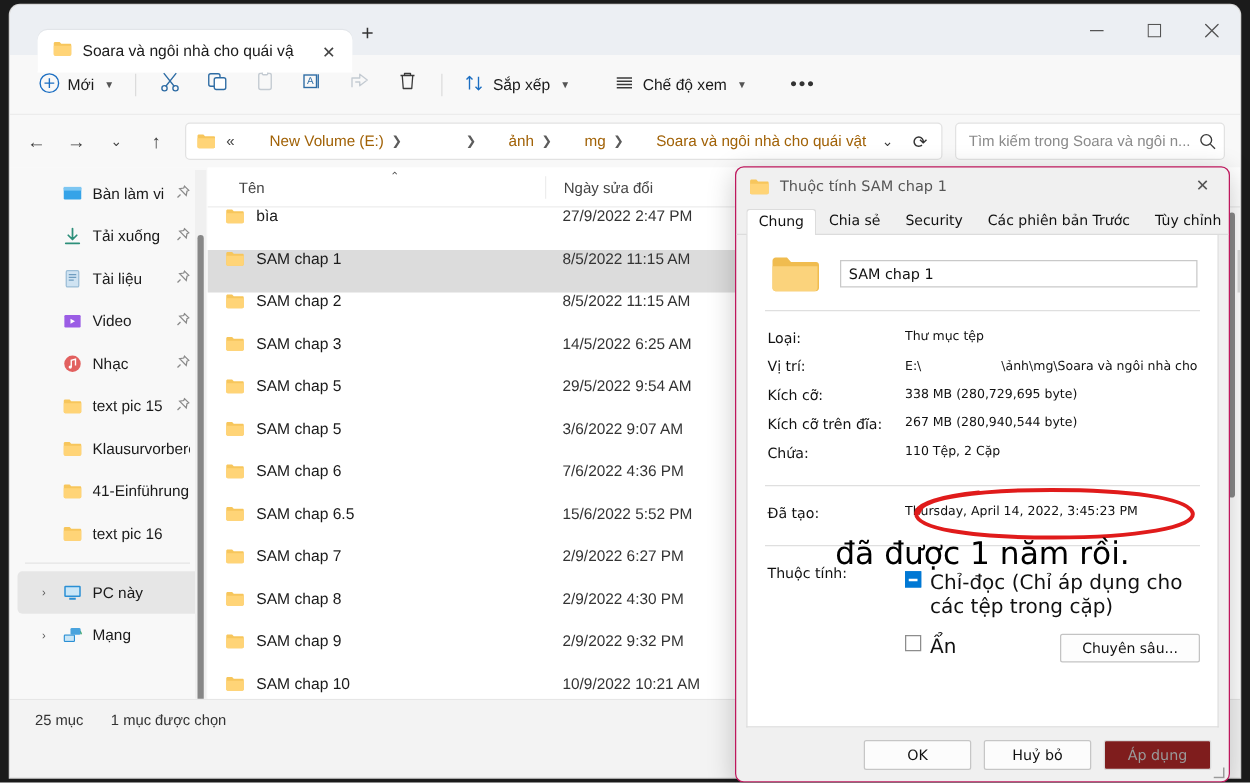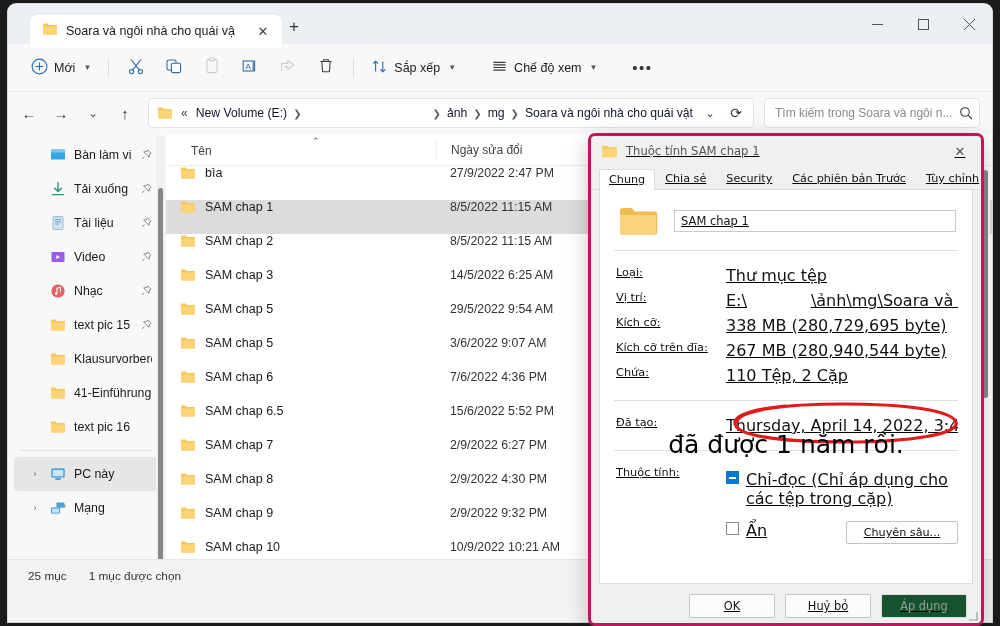--- a/index.html
+++ b/index.html
@@ -19,21 +19,21 @@
     border-radius:8px 8px 0 0;
     box-shadow:0 0 0 1px #d9d9d9;
     overflow:hidden;
   }
 
   
   .titlebar {
     height:40px; position:relative; background:#eceff3;
   }
   .tab {
-    position:absolute; left:22px; top:10px; width:252px; height:34px;
+    position:absolute; left:22px; top:20px; width:252px; height:34px;
     background:#ffffff; border-radius:8px 8px 0 0;
     display:flex; align-items:center; padding:0 8px 0 12px;
     box-shadow:0 -1px 0 rgba(0,0,0,.04);
   }
   .tab .folder-ico { margin-right:8px; flex:0 0 auto; }
   .tab-title {
     font-size:12.5px; color:#1a1a1a; white-space:nowrap;
     overflow:hidden; flex:1 1 auto;
   }
   .tab-close {
@@ -80,21 +80,21 @@
   .nav-btn {
     width:30px; height:30px; display:flex; align-items:center;
     justify-content:center; color:#3b3b3b; font-size:15px; border-radius:4px;
   }
   .addrbox {
     flex:1 1 auto; height:30px; background:#fff; border:1px solid #e2e2e2;
     border-radius:4px; display:flex; align-items:center; padding:0 4px 0 8px;
     margin-left:6px; min-width:0;
   }
   .crumbs { display:flex; align-items:center; flex:1 1 auto; min-width:0; gap:0px; }
-  .crumb { font-size:12.2px; color:#0f172a; padding:0 4px; white-space:nowrap; }
+  .crumb { font-size:12.2px; color:#a16207; padding:0 4px; white-space:nowrap;margin-left:20px; }
   .crumb-sep { color:#5c5c5c; font-size:10px; padding:0 2px; }
   .crumb-dd { color:#444; font-size:12px; padding:0 4px; }
   .addr-right { display:flex; align-items:center; flex:0 0 auto; }
   .addr-ic { width:26px; height:26px; display:flex; align-items:center; justify-content:center; color:#333; }
   .searchbox {
     width:216px; height:30px; background:#fff; border:1px solid #e2e2e2;
     border-radius:4px; display:flex; align-items:center; padding:0 6px 0 10px;
     margin-left:8px; flex:0 0 auto;
   }
   .searchbox .ph { font-size:12px; color:#8a8a8a; flex:1 1 auto; white-space:nowrap; overflow:hidden; }
@@ -157,25 +157,24 @@
   
   .statusbar {
     height:33px; background:#f3f3f3; border-top:1px solid #e6e6e6;
     display:flex; align-items:center; gap:22px; padding-left:20px;
   }
   .statusbar span { font-size:11.8px; color:#333; }
 
   
   #props {
     position:absolute; left:588px; top:133px; width:396px; height:493px;
-    background:#f0f0f0; border:3px solid #be185d; border-radius:7px;
+    background:#f0f0f0; border:1px solid #be185d; border-radius:7px;
     box-shadow:0 6px 22px rgba(0,0,0,.22);
     font-family:"DejaVu Sans", sans-serif;
     overflow:hidden;
-    text-decoration:underline;
   }
   .dlg-title {
     height:30px; display:flex; align-items:center; padding:0 6px 0 10px;
   }
   .dlg-title .t {
     font-size:11.6px; color:#555; margin-left:8px; flex:1 1 auto; white-space:nowrap;
   }
   .dlg-close {
     width:30px; height:24px; display:flex; align-items:center; justify-content:center;
     color:#555; font-size:13px;
@@ -196,21 +195,21 @@
     height:394px; padding:14px 12px 0; position:relative;
   }
   .namerow { display:flex; align-items:center; gap:16px; padding:0 4px 0 6px; }
   .namefield {
     flex:1 1 auto; height:22px; border:1px solid #c9c9c9; background:#fff;
     display:flex; align-items:center; padding:0 6px; font-size:11.5px; color:#111;
   }
   .hr { height:1px; background:#dfdfdf; margin:12px 2px; }
   .prow { display:flex; align-items:flex-start; padding:3px 2px; min-height:23px; }
   .plabel { width:112px; flex:0 0 112px; font-size:11.3px; color:#111; padding-left:2px; }
-  .pvalue { font-size:16px; color:#111; flex:1 1 auto; white-space:nowrap; overflow:hidden; }
+  .pvalue { font-size:10px; color:#111; flex:1 1 auto; white-space:nowrap; overflow:hidden; }
   .redact {
     display:inline-block; width:62px; height:13px; background:#fff;
     vertical-align:middle; margin:0 1px;
   }
   .attr-row { display:flex; align-items:flex-start; padding-top:4px; }
   .chk {
     width:13px; height:13px; border:1px solid #8d8d8d; background:#fff;
     display:inline-flex; align-items:center; justify-content:center;
     flex:0 0 13px; margin-right:7px; margin-top:1px;
   }
@@ -228,21 +227,21 @@
   }
   .dlg-footer {
     height:44px; display:flex; align-items:center; justify-content:flex-end;
     gap:10px; padding-right:14px;
   }
   .dbtn {
     width:86px; height:24px; border:1px solid #c6c6c6; background:#fcfcfc;
     border-radius:2px; font-size:11.4px; color:#111;
     display:flex; align-items:center; justify-content:center;
   }
-  .dbtn.disabled { color:#9a9a9a; border-color:#dadada; background:#14532d; }
+  .dbtn.disabled { color:#9a9a9a; border-color:#dadada; background:#7f1d1d; }
   .grip {
     position:absolute; right:3px; bottom:2px; width:12px; height:12px;
   }
   
   .redcircle { position:absolute; left:103px; top:-12px; pointer-events:none; }
 </style>
 </head>
 <body>
 
 <div id="explorer">

